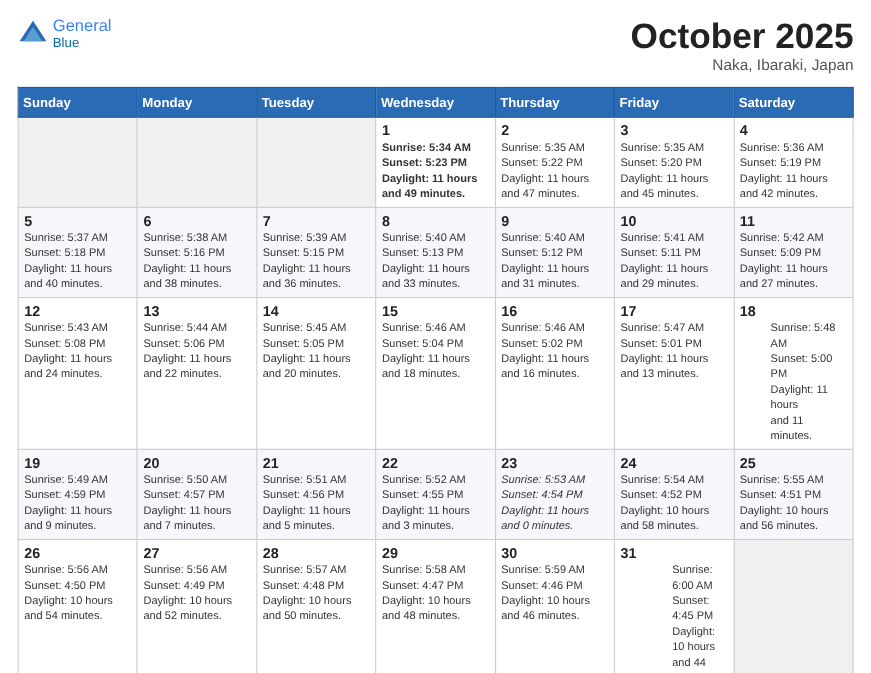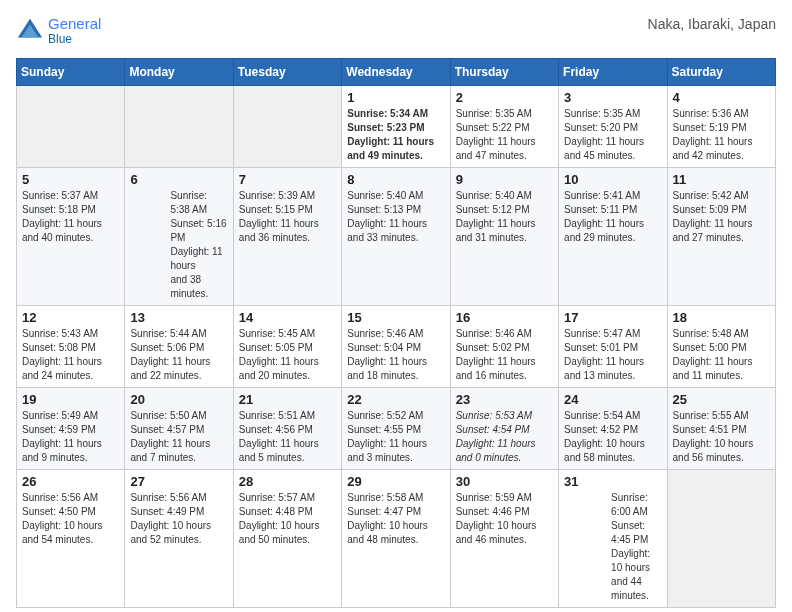--- a/index.html
+++ b/index.html
@@ -106,20 +106,21 @@
     <svg class="logo-icon" viewBox="0 0 30 30">
       <polygon points="15,2 28,22 2,22" fill="#2a6bb5"></polygon>
       <polygon points="15,8 24,22 6,22" fill="#5a9fd4"></polygon>
     </svg>
     <div class="logo-text">
       <span class="logo-general">General</span>
       <span class="logo-blue">Blue</span>
     </div>
   </div>
   <div class="title-area">
+    <div class="month-title">October 2025</div>
     <div class="location">Naka, Ibaraki, Japan</div>
   </div>
 </div>
 
 <table class="calendar">
   <thead>
     <tr>
     <th>Sunday</th>
         <th>Monday</th>
         <th>Tuesday</th>
@@ -166,21 +167,21 @@
       <tr>
         <td>
           <div class="day-number">5</div>
           <div class="day-info" style="white-space: pre-line;">Sunrise: 5:37 AM
 Sunset: 5:18 PM
 Daylight: 11 hours
 and 40 minutes.</div>
         </td>
         <td>
           <div class="day-number">6</div>
-          <div class="day-info" style="white-space: pre-line; margin-left: 40px;">Sunrise: 5:38 AM
+          <div class="day-info" style="white-space: pre-line;">Sunrise: 5:38 AM
 Sunset: 5:16 PM
 Daylight: 11 hours
 and 38 minutes.</div>
         </td>
         <td>
           <div class="day-number">7</div>
           <div class="day-info" style="white-space: pre-line;">Sunrise: 5:39 AM
 Sunset: 5:15 PM
 Daylight: 11 hours
 and 36 minutes.</div>
@@ -252,21 +253,21 @@
         </td>
         <td>
           <div class="day-number">17</div>
           <div class="day-info" style="white-space: pre-line;">Sunrise: 5:47 AM
 Sunset: 5:01 PM
 Daylight: 11 hours
 and 13 minutes.</div>
         </td>
         <td>
           <div class="day-number">18</div>
-          <div class="day-info" style="white-space: pre-line;">Sunrise: 5:48 AM
+          <div class="day-info" style="white-space: pre-line; margin-left: 28px;">Sunrise: 5:48 AM
 Sunset: 5:00 PM
 Daylight: 11 hours
 and 11 minutes.</div>
         </td>
       </tr>
       <tr>
         <td>
           <div class="day-number">19</div>
           <div class="day-info" style="white-space: pre-line;">Sunrise: 5:49 AM
 Sunset: 4:59 PM

